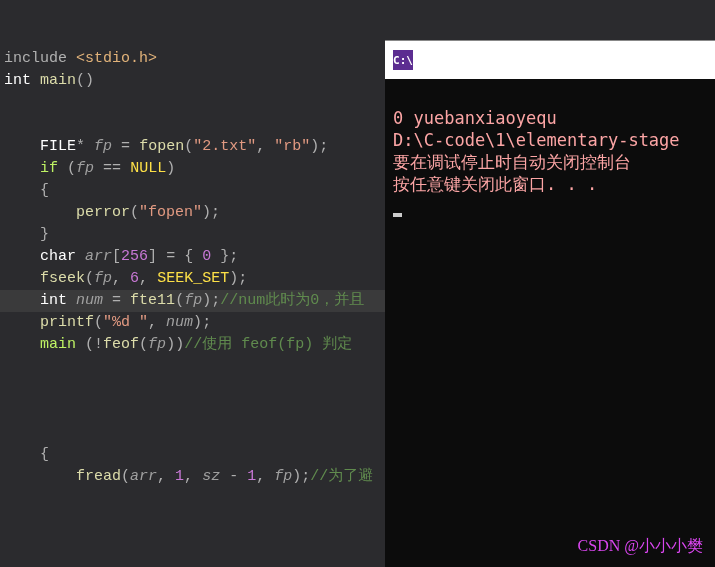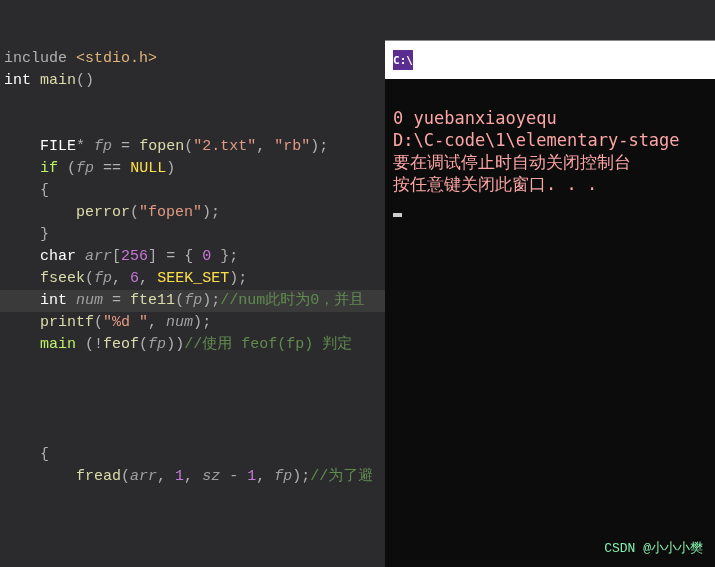--- a/index.html
+++ b/index.html
@@ -83,23 +83,23 @@
   width: 9px;
   height: 4px;
   background: #cccccc;
   vertical-align: bottom;
   margin-top: 4px;
 }
 .watermark {
   position: absolute;
   right: 12px;
   bottom: 10px;
-  color: #86efac;
-  font-family: Liberation Mono, monospace;
-  font-size: 13px;
+  color: #d946ef;
+  font-family: Liberation Serif, serif;
+  font-size: 16px;
 }
 </style>
 </head>
 <body>
 
 <div class="editor">
 <div class="ln"><span class="kw-pp">include</span> <span class="inc">&lt;stdio.h&gt;</span></div>
 <div class="ln"><span class="kw-type">int</span> <span class="fn">main</span><span class="punc">()</span></div>
 <div class="ln"> </div>
 <div class="ln"> </div>

